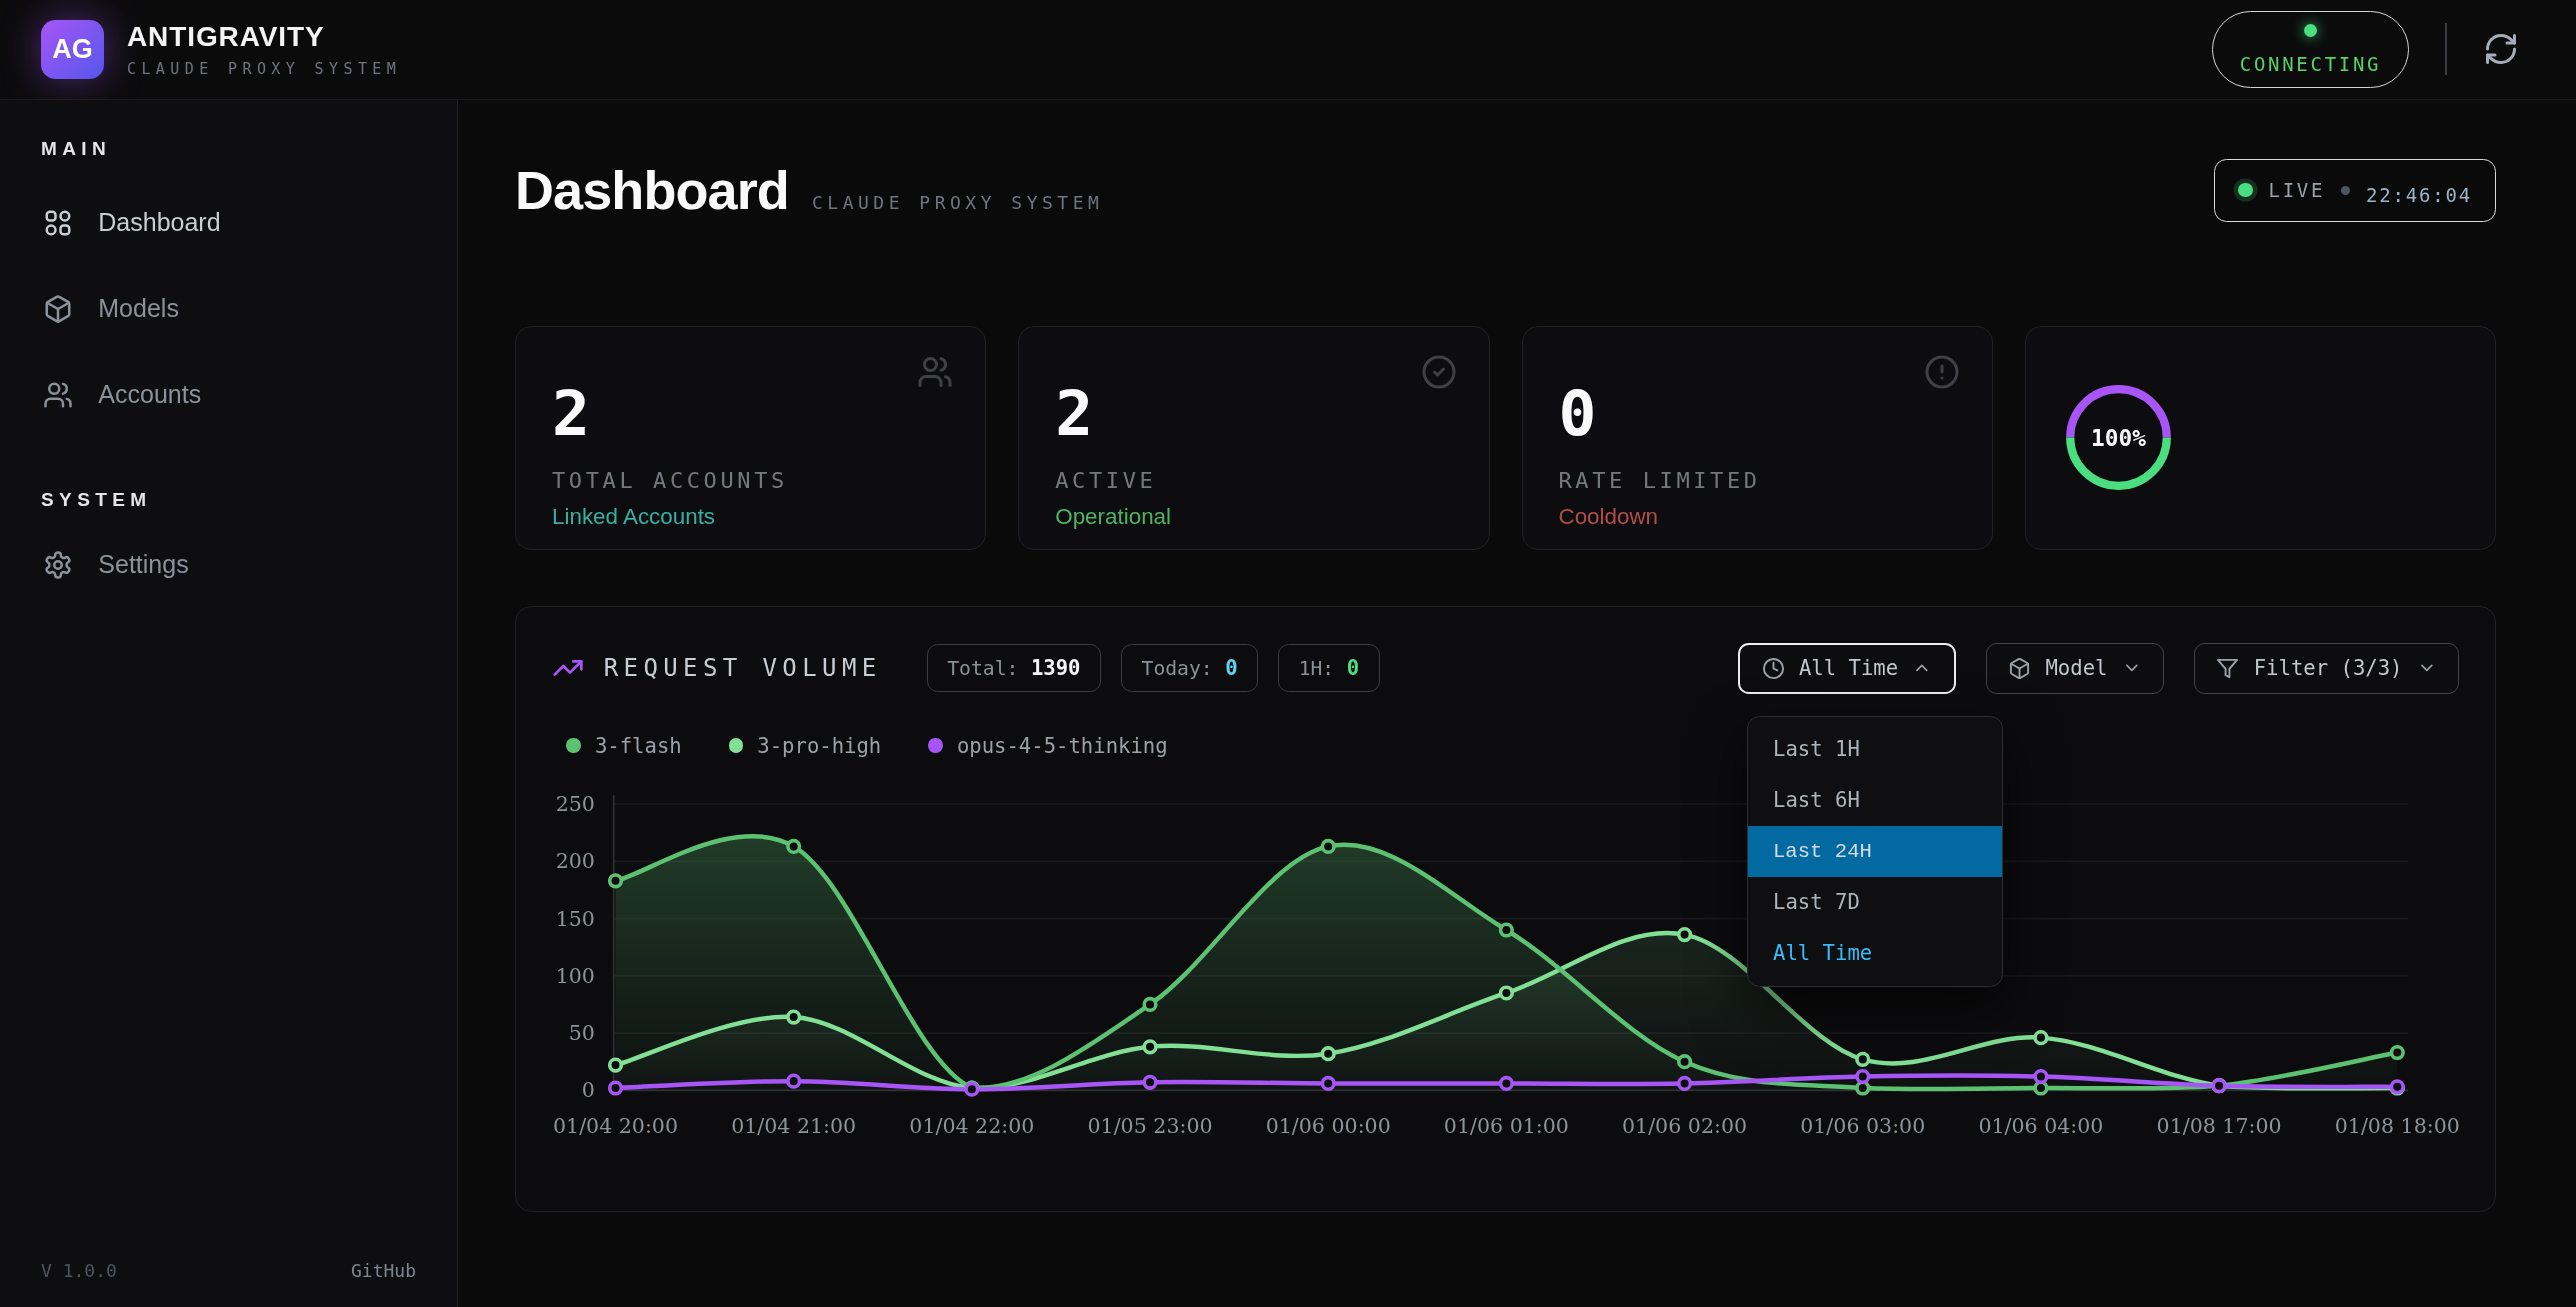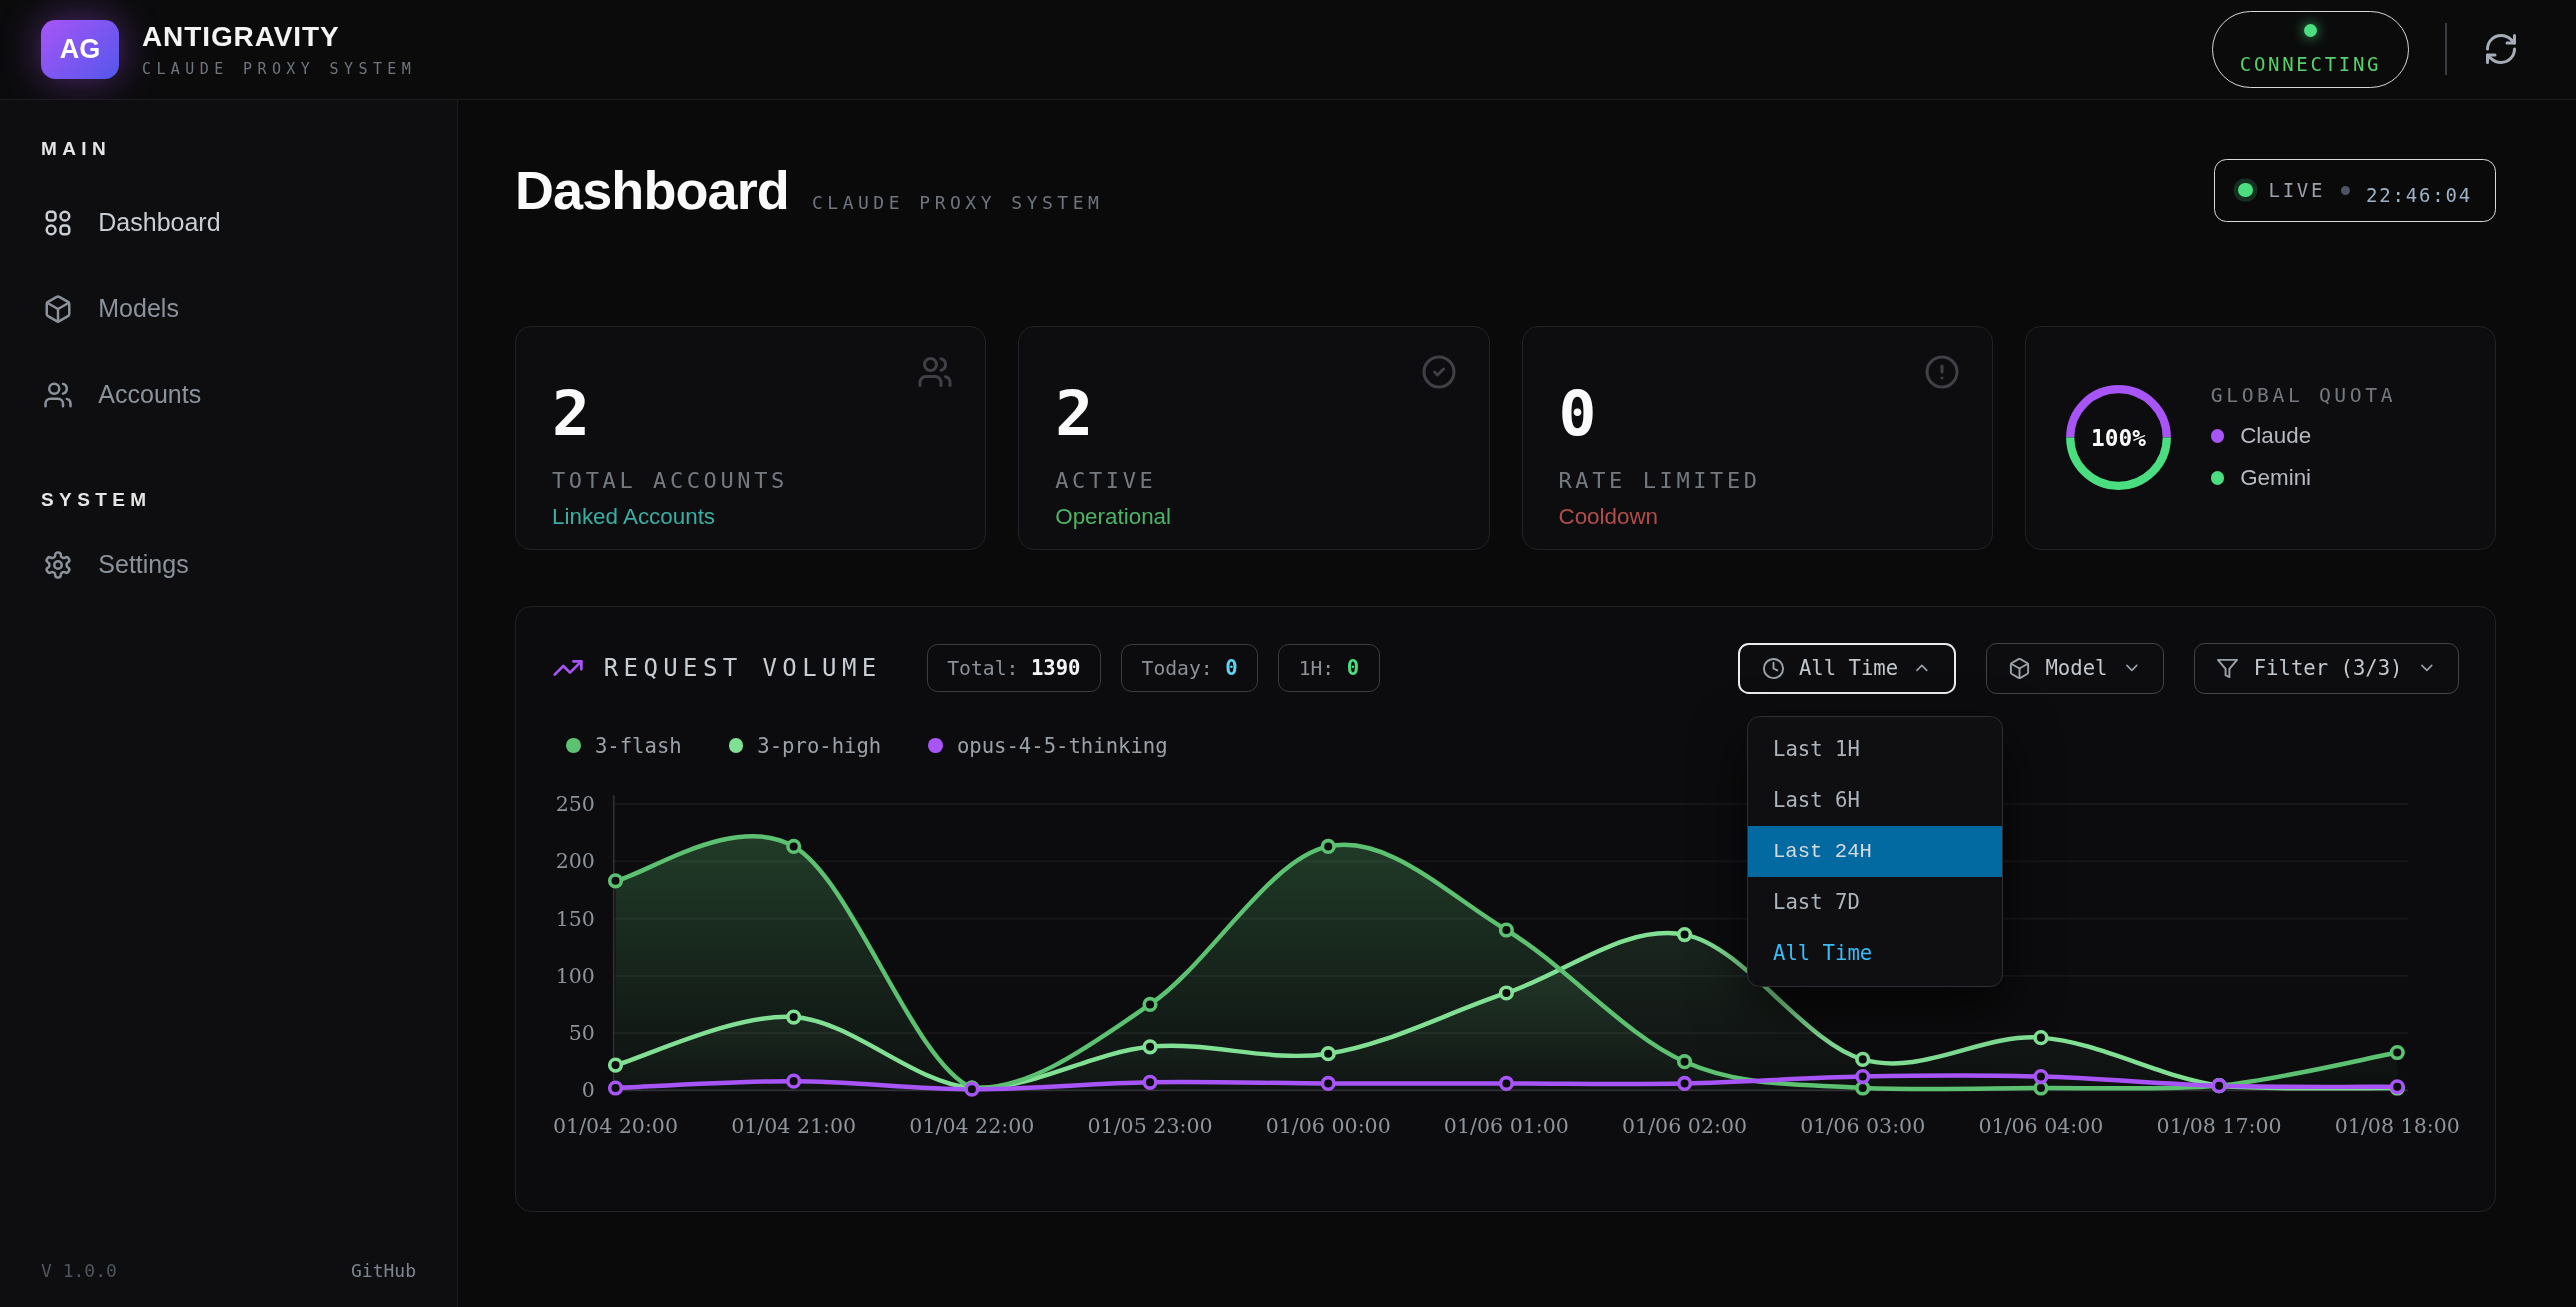--- a/index.html
+++ b/index.html
@@ -10,21 +10,21 @@
     font-family: "Liberation Sans", sans-serif;
   }
 
   
   .topbar {
     height: 100px; display: flex; align-items: center;
     padding: 0 57px 0 41px; background: #0b0b0c;
     border-bottom: 1.8px solid #1d1d20;
   }
   .logo {
-    width: 78px; height: 59px; border-radius: 14.3px;
+    width: 63px; height: 59px; border-radius: 14.3px;
     background: linear-gradient(135deg, #a855f7 0%, #5457eb 100%);
     display: flex; align-items: center; justify-content: center;
     font-weight: bold; font-size: 27px; color: #fff;
     box-shadow: 0 0 39px rgba(168,85,247,.45);
   }
   .brand-text { margin-left: 23px; }
   .brand-title { font-size: 28px; font-weight: bold; color: #f4f4f5; letter-spacing: 0.9px; }
   .brand-sub { margin-top: 7.2px; font-family: "DejaVu Sans Mono", monospace; font-size: 15px; color: #6f757d; letter-spacing: 5.4px; }
   .topbar-right { margin-left: auto; display: flex; align-items: center; }
   .status-pill {
@@ -281,31 +281,20 @@
         <div class="stat-label">RATE LIMITED</div>
         <div class="stat-sub" style="color: rgb(177, 77, 74);">Cooldown</div>
       </div>
 
       <div class="stat-card quota-card">
         <svg class="quota-ring" viewBox="0 0 124 124">
           <path d="M 9 62 A 53 53 0 0 1 115 62" fill="none" stroke-width="9" style="stroke: rgb(168, 85, 247);"></path>
           <path d="M 115 62 A 53 53 0 0 1 9 62" fill="none" stroke-width="9" style="stroke: rgb(74, 222, 128);"></path>
           <text x="62" y="71" text-anchor="middle" class="quota-text">100%</text>
         </svg>
-        <div class="quota-right">
-          <div class="quota-label">GLOBAL QUOTA</div>
-          <div class="quota-legend-item">
-            <span class="quota-legend-dot" style="background-color: rgb(168, 85, 247);"></span>
-            <span>Claude</span>
-          </div>
-          <div class="quota-legend-item">
-            <span class="quota-legend-dot" style="background-color: rgb(74, 222, 128);"></span>
-            <span>Gemini</span>
-          </div>
-        </div>
       </div>
     </div>
 
     <section class="chart-card">
       <div class="chart-header">
         <div class="chart-title-group">
           <svg viewBox="0 0 24 24" fill="none" stroke="currentColor" stroke-width="2" stroke-linecap="round" stroke-linejoin="round">
               <polyline points="22 7 13.5 15.5 8.5 10.5 2 17"></polyline>
               <polyline points="16 7 22 7 22 13"></polyline>
             </svg>

